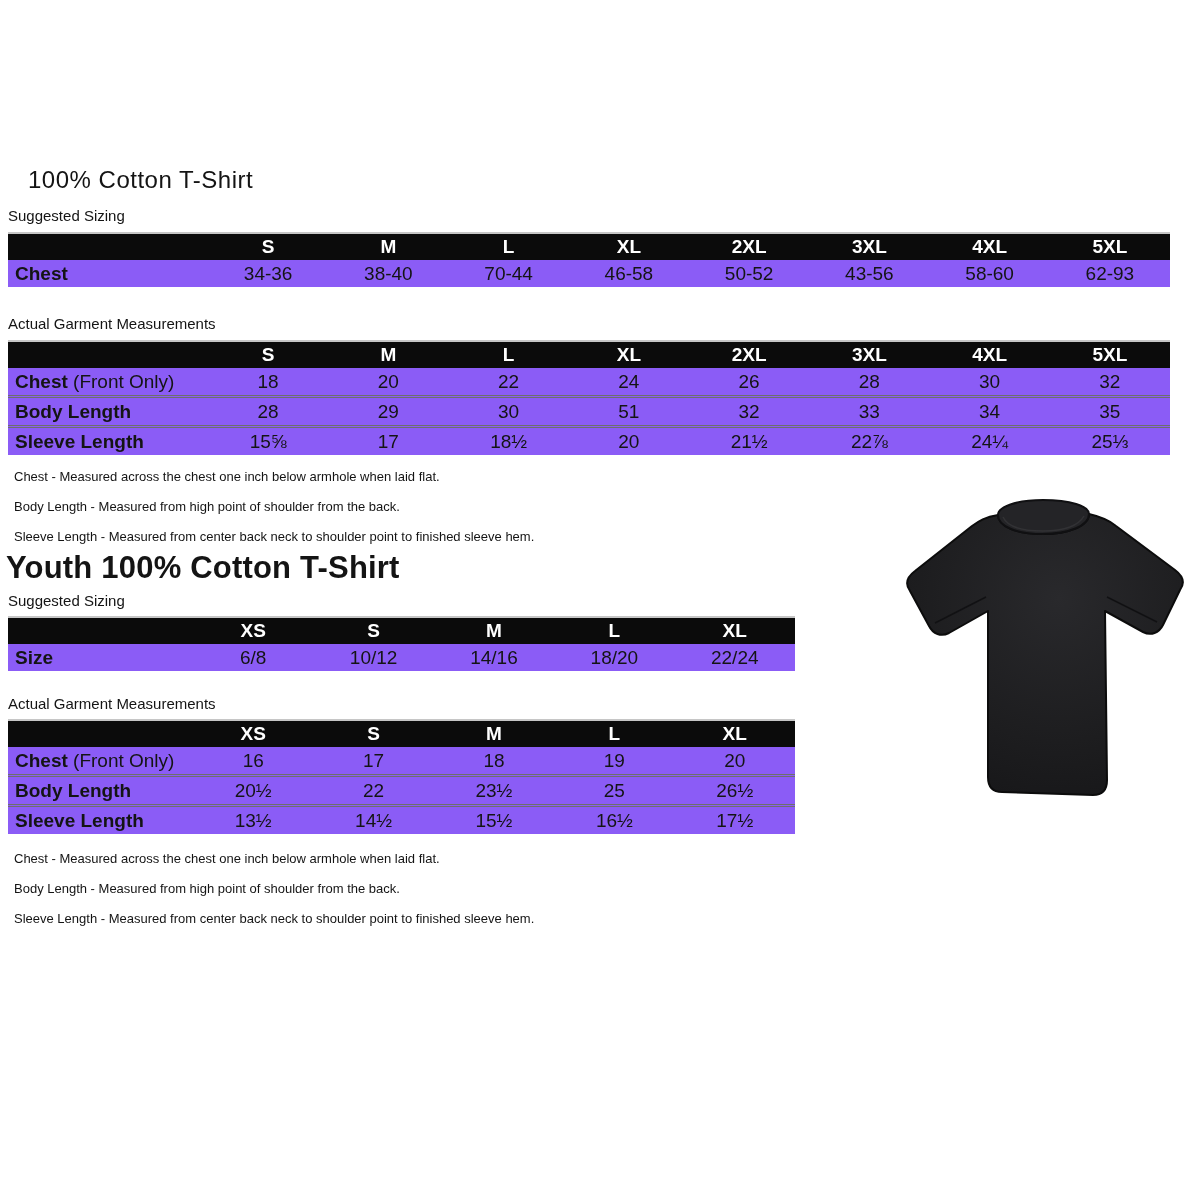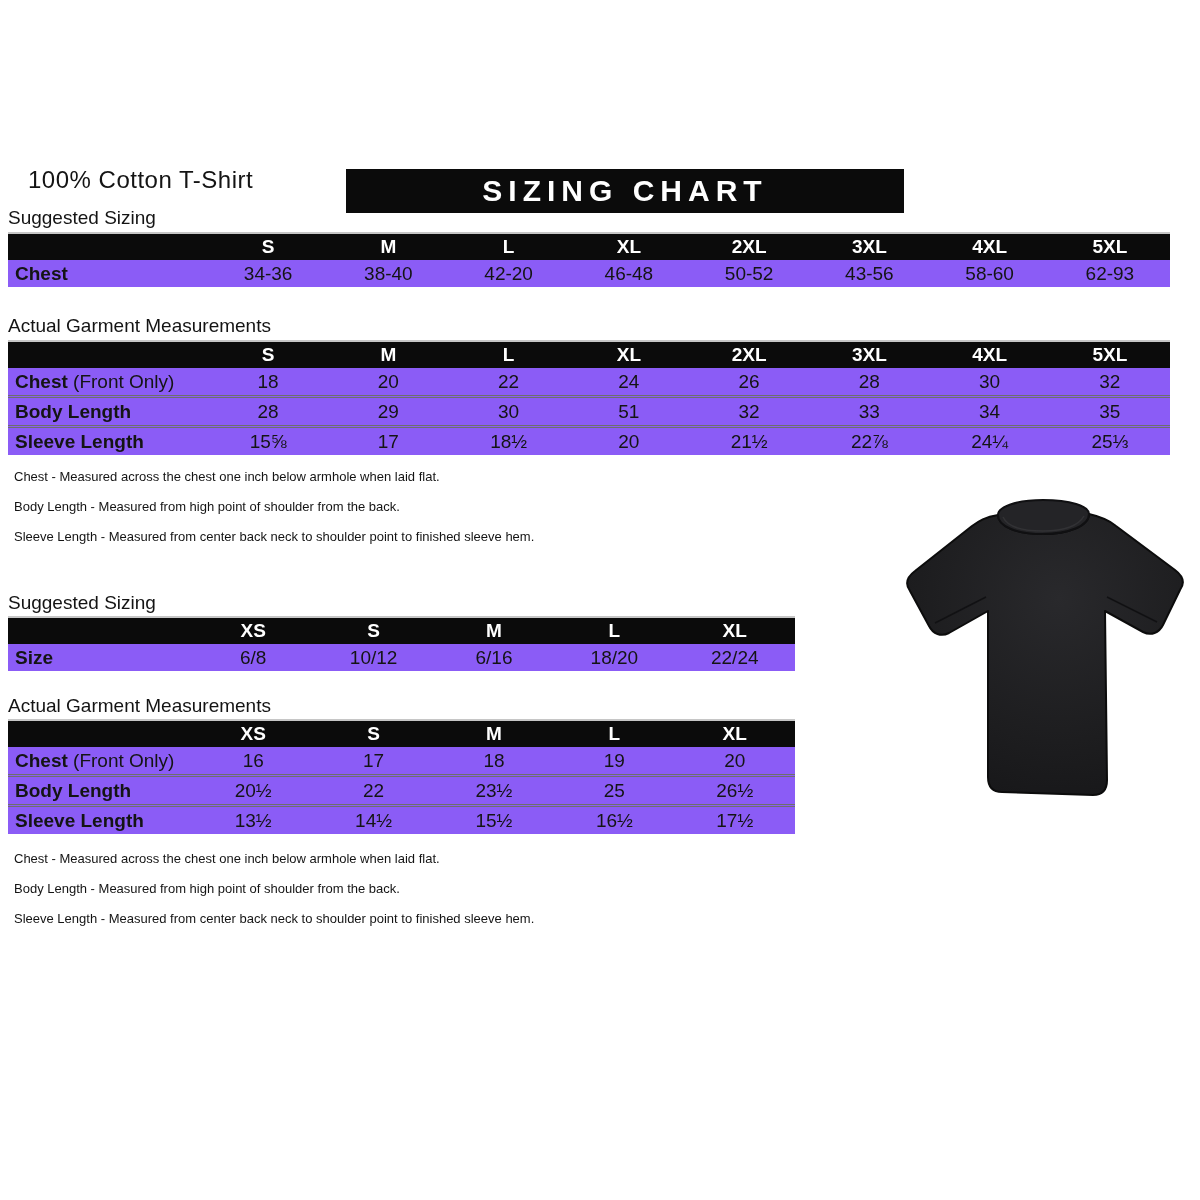--- a/index.html
+++ b/index.html
@@ -7,21 +7,21 @@
     position:relative;width:1200px;height:1200px;background:#ffffff;
     font-family:"Liberation Sans", sans-serif;color:#141414;overflow:hidden;
   }
   .abs{position:absolute;}
   .main-title{font-size:24px;font-weight:400;letter-spacing:0.5px;white-space:nowrap;}
   .youth-title{font-size:31px;font-weight:700;letter-spacing:0.2px;white-space:nowrap;}
   .banner{
     background:#0b0b0b;color:#ffffff;font-weight:700;font-size:30px;
     letter-spacing:6px;text-align:center;line-height:44px;height:44px;
   }
-  .section-label{font-size:19px;font-weight:400;}
+  .section-label{font-size:15px;font-weight:400;}
   .sizing-table{border-top:2px solid #c6c6c6;}
   .thead{
     display:flex;align-items:center;background:#0b0b0b;color:#ffffff;
     height:26px;font-weight:700;font-size:19px;
   }
   .trow{display:flex;align-items:center;height:27px;font-size:19px;background:#8b5cf6;}
   .trow + .trow{border-top:3px double #6e6e6e;}
   .tlabel{padding-left:7px;box-sizing:border-box;white-space:nowrap;}
   .tlabel b{font-weight:700;}
   .tcol{text-align:center;}
@@ -31,42 +31,41 @@
   .youth .tcol{width:120.4px;}
   .notes p{margin:0;font-size:13px;line-height:30px;white-space:nowrap;}
 </style>
 </head>
 <body>
 
 <div class="page">
 
   <div class="abs main-title" style="left:28px;top:166px;">100% Cotton T-Shirt</div>
 
-  <div class="abs banner" style="left:346px;top:169px;width:558px;">SIZING CHART</div>
 
   <div class="abs section-label" style="left:8px;top:207px;">Suggested Sizing</div>
 
   <div class="abs sizing-table adult" style="left:8px;top:232px;width:1162px;">
       <div class="thead">
         <div class="tlabel"></div>
         <div class="tcol">S</div>
         <div class="tcol">M</div>
         <div class="tcol">L</div>
         <div class="tcol">XL</div>
         <div class="tcol">2XL</div>
         <div class="tcol">3XL</div>
         <div class="tcol">4XL</div>
         <div class="tcol">5XL</div>
       </div>
       <div class="trow">
         <div class="tlabel"><b>Chest</b></div>
         <div class="tcol">34-36</div>
         <div class="tcol">38-40</div>
-        <div class="tcol">42-20</div>
-        <div class="tcol">46-48</div>
+        <div class="tcol">70-44</div>
+        <div class="tcol">46-58</div>
         <div class="tcol">50-52</div>
         <div class="tcol">43-56</div>
         <div class="tcol">58-60</div>
         <div class="tcol">62-93</div>
       </div>
     </div>
 
   <div class="abs section-label" style="left:8px;top:315px;">Actual Garment Measurements</div>
 
   <div class="abs sizing-table adult" style="left:8px;top:340px;width:1162px;">
@@ -115,37 +114,38 @@
         <div class="tcol">25⅓</div>
       </div>
     </div>
 
   <div class="abs notes" style="left:14px;top:462px;">
     <p>Chest - Measured across the chest one inch below armhole when laid flat.</p>
     <p>Body Length - Measured from high point of shoulder from the back.</p>
     <p>Sleeve Length - Measured from center back neck to shoulder point to finished sleeve hem.</p>
   </div>
 
+  <div class="abs youth-title" style="left:6px;top:550px;">Youth 100% Cotton T-Shirt</div>
 
   <div class="abs section-label" style="left:8px;top:592px;">Suggested Sizing</div>
 
   <div class="abs sizing-table youth" style="left:8px;top:616px;width:787px;">
       <div class="thead">
         <div class="tlabel"></div>
         <div class="tcol">XS</div>
         <div class="tcol">S</div>
         <div class="tcol">M</div>
         <div class="tcol">L</div>
         <div class="tcol">XL</div>
       </div>
       <div class="trow">
         <div class="tlabel"><b>Size</b></div>
         <div class="tcol">6/8</div>
         <div class="tcol">10/12</div>
-        <div class="tcol">6/16</div>
+        <div class="tcol">14/16</div>
         <div class="tcol">18/20</div>
         <div class="tcol">22/24</div>
       </div>
     </div>
 
   <div class="abs section-label" style="left:8px;top:695px;">Actual Garment Measurements</div>
 
   <div class="abs sizing-table youth" style="left:8px;top:719px;width:787px;">
       <div class="thead">
         <div class="tlabel"></div>

